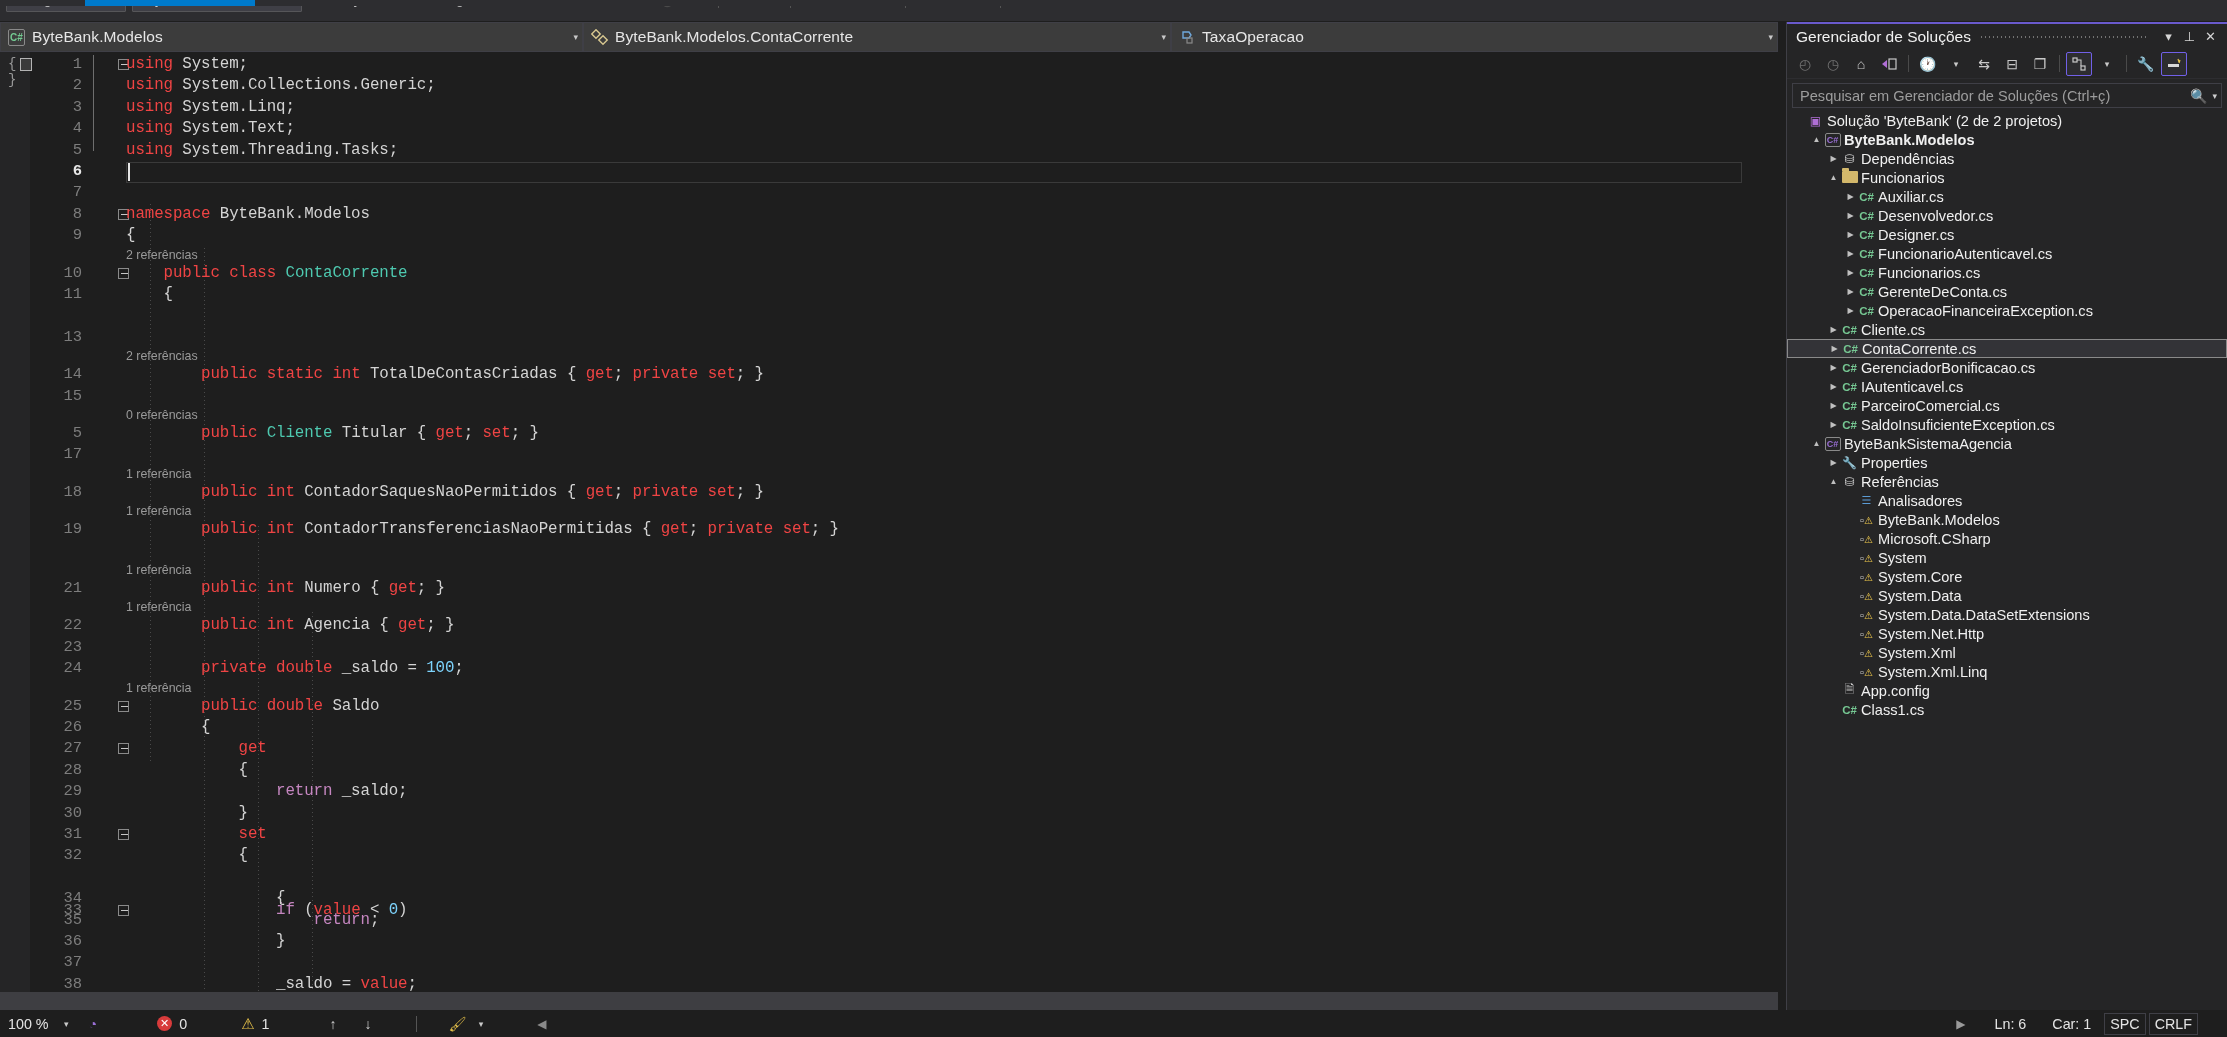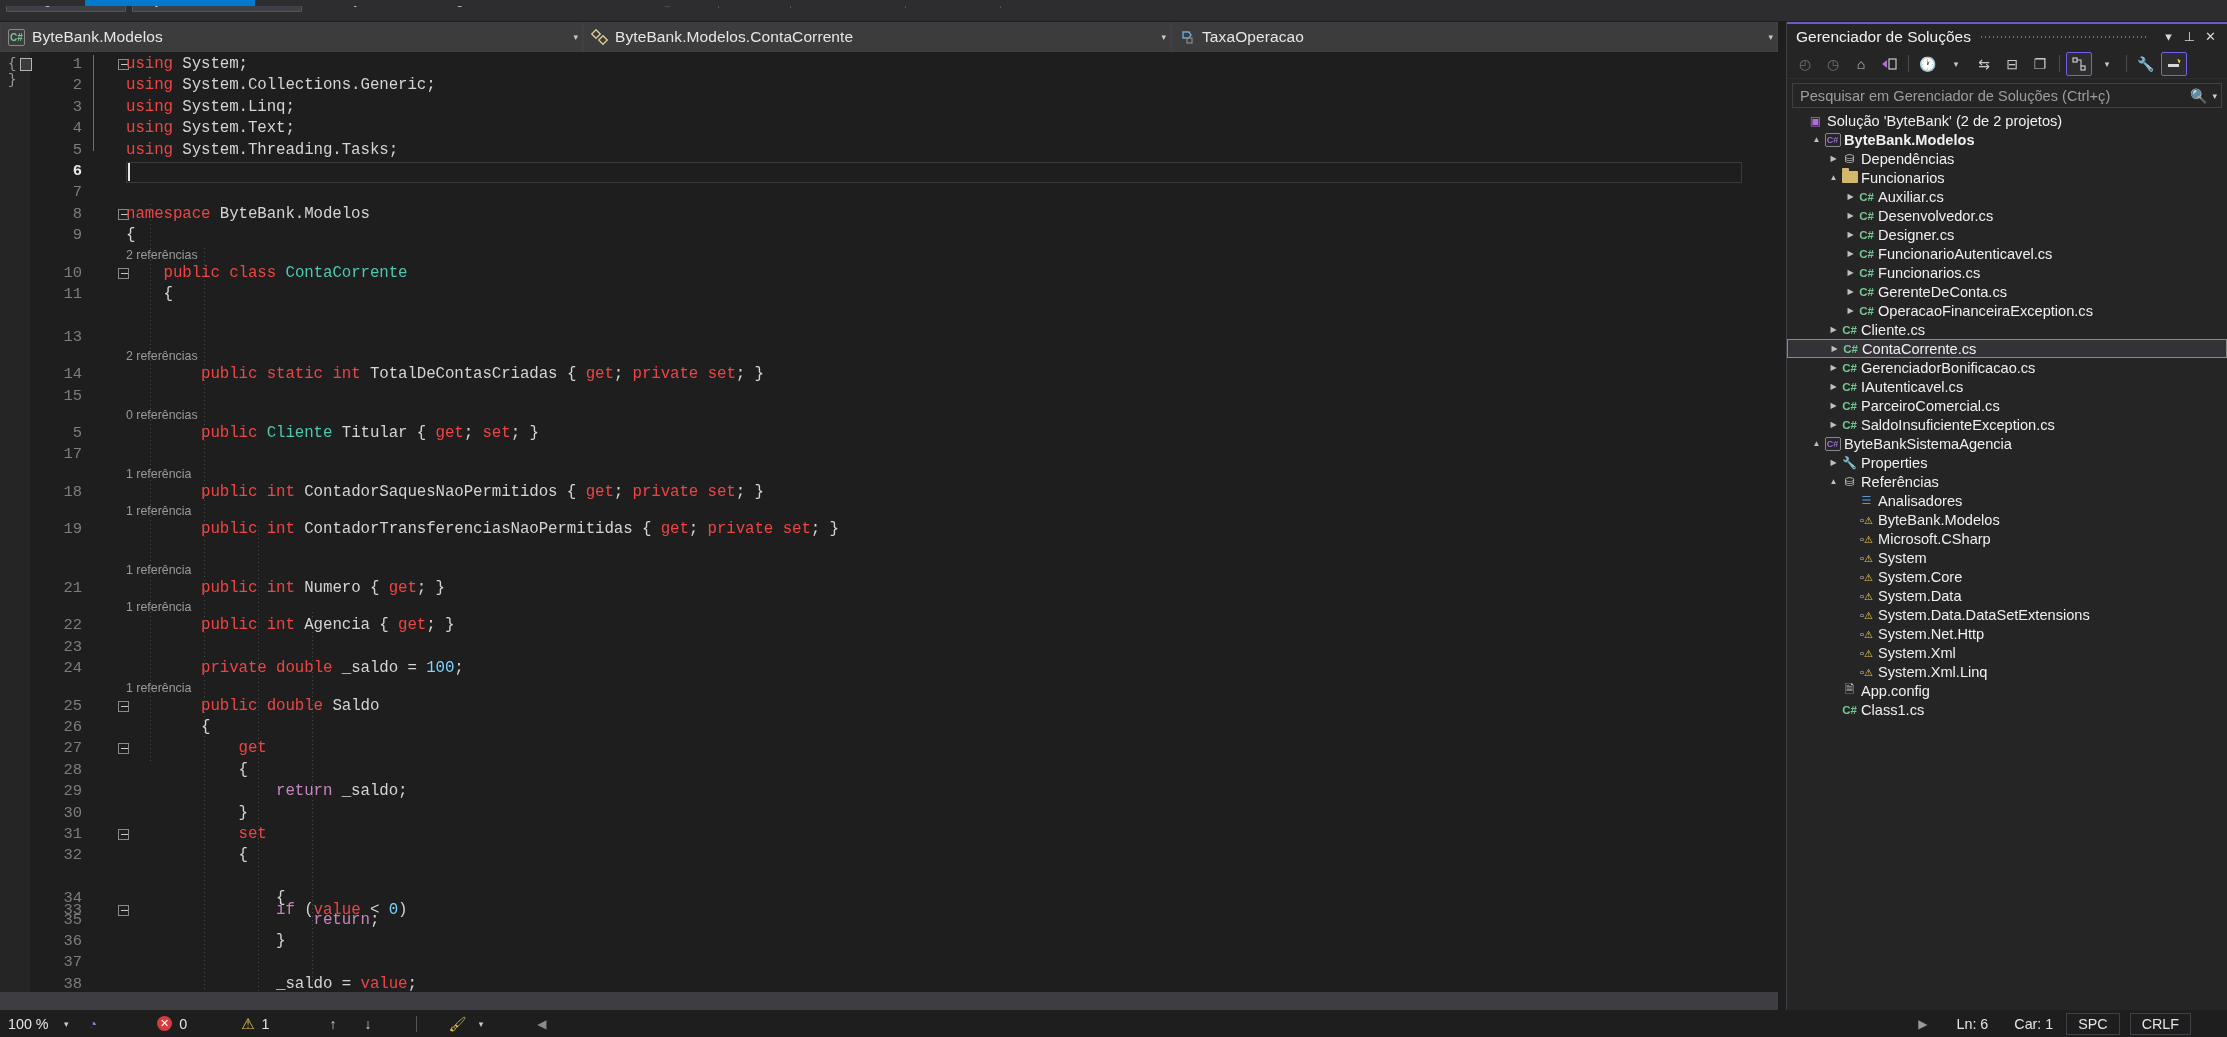--- a/index.html
+++ b/index.html
@@ -226,21 +226,21 @@
   .st-ico{ padding:0 10px; display:flex; align-items:center; }
   .err-dot{
     width:15px;height:15px;border-radius:50%;background:#d83b3b;color:#fff;
     font-size:11px;line-height:15px;text-align:center;margin-right:7px;
   }
   .warn-tri{ color:#e8c34a; font-size:15px; margin-right:7px; }
   .st-arrow{ color:#d0d0d0; font-size:14px; padding:0 14px; }
   .st-sep{ width:1px; height:16px; background:#555; margin:0 8px; }
   .st-spacer{ flex:1; }
   .st-cell{ padding:0 13px; }
-  .st-box{ padding:2px 11px; border:1px solid #3f3f46; margin-right:10px; }
+  .st-box{ padding:2px 5px; border:1px solid #3f3f46; margin-right:3px; }
   .st-play{ color:#9a9a9a; font-size:12px; padding:0 16px; }
   .st-tri-left{ color:#8a8a8a; font-size:12px; padding:0 14px; }
 </style>
 </head>
 <body>
 
 <div id="app">
 
   <div class="toolstrip">
     <div class="tool-combo" style="left:6px;width:120px;">

